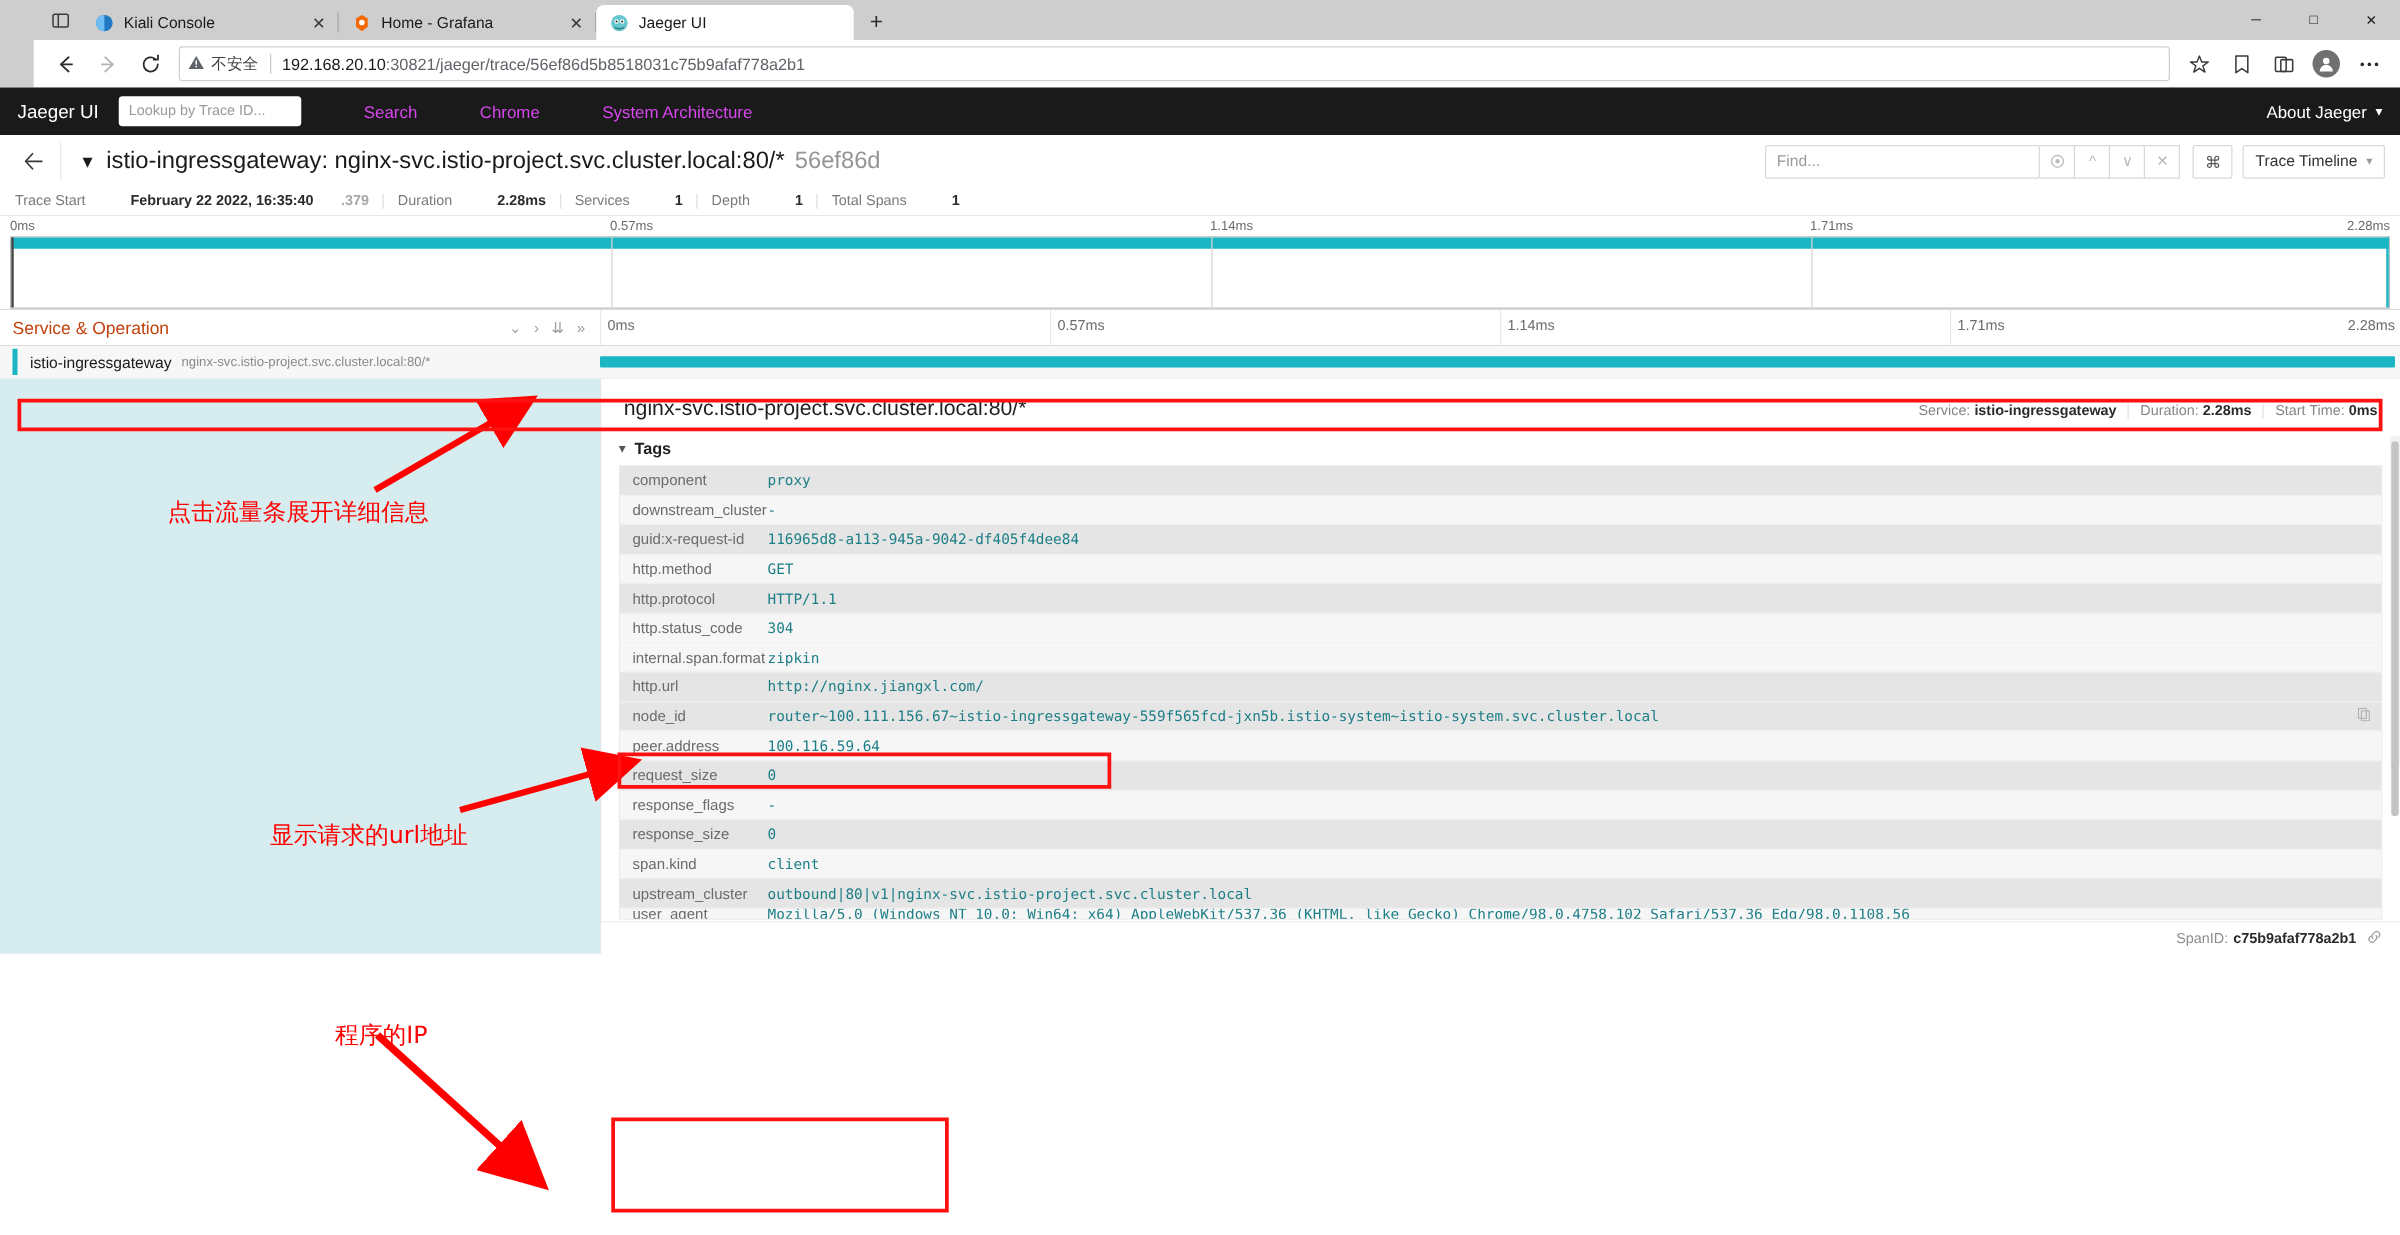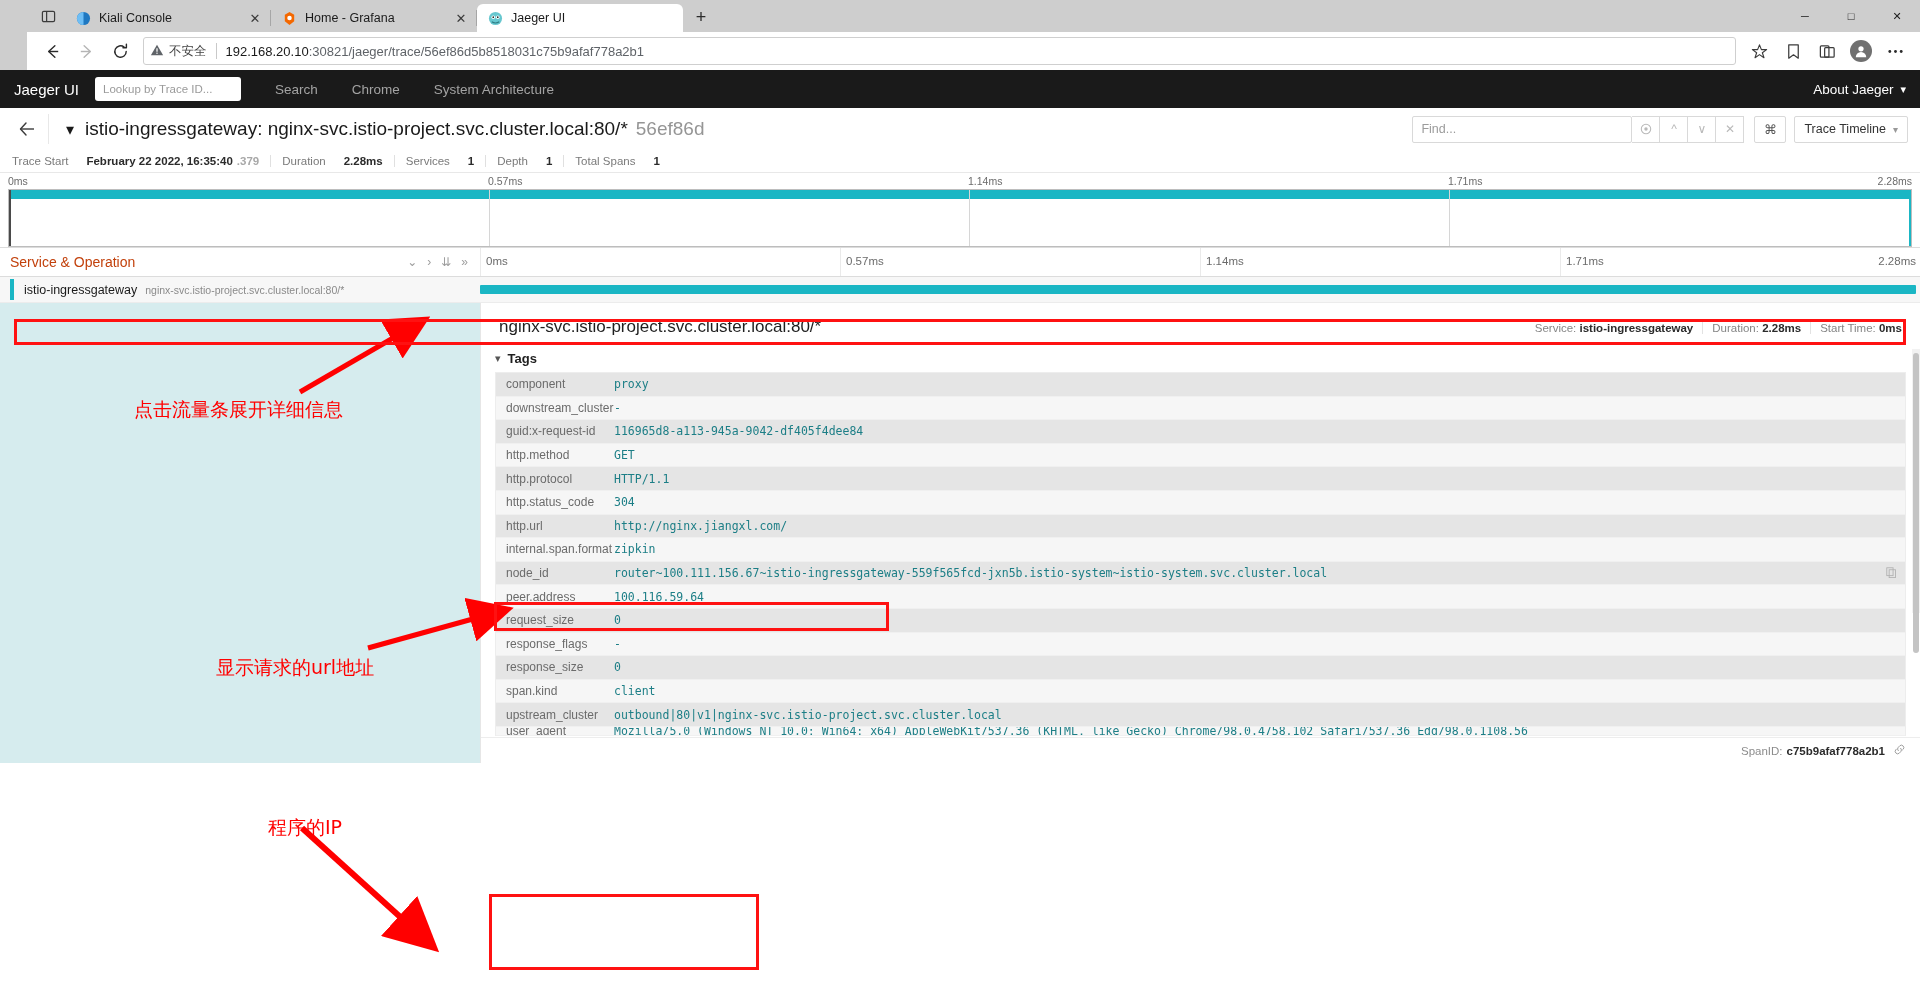--- a/index.html
+++ b/index.html
@@ -53,21 +53,21 @@
   .jaeger-nav {
     height: 38px; background: #1a1a1a; display: flex; align-items: center;
     padding: 0 14px; color: #fff; font-size: 14px;
   }
   .jaeger-brand { font-size: 15px; color: #fff; margin-right: 16px; }
   .jaeger-lookup {
     width: 146px; height: 24px; background: #fff; border-radius: 3px; border: none;
     font-size: 11.5px; color: #4a4a4a; padding: 0 8px; font-family: "Liberation Sans", sans-serif;
   }
   .jaeger-lookup::placeholder { color: #9a9a9a; }
-  .jaeger-link { color: #a3a3a3; font-size: 13.5px; margin-left: 34px; }
+  .jaeger-link { color: #d946ef; font-size: 13.5px; margin-left: 50px; }
   .jaeger-right { margin-left: auto; display: flex; align-items: center; font-size: 13.5px; color: #fff; }
 
   
   .trace-header { background: #fff; border-bottom: 1px solid #e8e8e8; }
   .trace-title-row { display: flex; align-items: center; height: 42px; padding: 0 12px; }
   .back-arrow { width: 30px; height: 30px; display:flex; align-items:center; justify-content:center; color: #3b3b3b; }
   .title-divider { width: 1px; height: 30px; background: #e8e8e8; margin: 0 12px 0 6px; }
   .caret-toggle { width: 18px; display:flex; align-items:center; justify-content:center; color:#1a1a1a; margin-right: 6px;}
   .trace-title { font-size: 19px; color: #1a1a1a; white-space: nowrap; }
   .trace-id-small { font-size: 19px; color: #959595; margin-left: 8px; }
@@ -78,21 +78,21 @@
   }
   .find-box::placeholder { color: #9b9b9b; }
   .find-ctrl { width: 28px; height: 27px; border: 1px solid #d9d9d9; border-left: none; background:#fff;
     display:flex; align-items:center; justify-content:center; color:#b9b9b9; font-size: 12px;}
   .kbd-btn { width: 32px; height: 27px; border: 1px solid #d9d9d9; border-radius: 2px; background:#fff;
     display:flex; align-items:center; justify-content:center; color:#555; margin-left: 10px; font-size: 13px;}
   .view-select { height: 27px; border: 1px solid #d9d9d9; border-radius: 2px; background:#fff;
     display:flex; align-items:center; padding: 0 9px; color: #333; font-size: 12.5px; margin-left: 8px; gap: 7px;}
 
   .trace-meta { display: flex; align-items: center; height: 22px; padding: 0 12px; font-size: 11.5px; color: #7a7a7a; }
-  .meta-item { display:flex; gap:4px; align-items: flex-end; }
+  .meta-item { display:flex; gap:22px; align-items: flex-end; }
   .meta-item b { color: #2b2b2b; font-weight: bold; padding-left: 14px; }
   .meta-item .dim { color: #a8a8a8; font-weight: bold;}
   .meta-sep { width: 1px; height: 12px; background: #e0e0e0; margin: 0 11px; }
 
   
   .minimap-wrap { background: #fff; padding: 0; position: relative; }
   .minimap-ticks { height: 16px; position: relative; border-bottom: none; }
   .mtick { position: absolute; top: 2px; font-size: 10.5px; color: #6b6b6b; }
   .minimap-body { height: 58px; margin: 0 8px; border: 1px solid #bdbdbd; position: relative; background:#fff; }
   .minimap-bar { position: absolute; left: 0; right: 0; top: 0; height: 9px; background: #1ab6c4; }
@@ -448,27 +448,27 @@
             <span class="tag-val">GET</span>
           </div>
         <div class="tag-row odd">
             <span class="tag-key">http.protocol</span>
             <span class="tag-val">HTTP/1.1</span>
           </div>
         <div class="tag-row even">
             <span class="tag-key">http.status_code</span>
             <span class="tag-val">304</span>
           </div>
+        <div class="tag-row even">
+            <span class="tag-key">internal.span.format</span>
+            <span class="tag-val">zipkin</span>
+          </div>
         <div class="tag-row odd">
             <span class="tag-key">http.url</span>
             <span class="tag-val">http://nginx.jiangxl.com/</span>
-          </div>
-        <div class="tag-row even">
-            <span class="tag-key">internal.span.format</span>
-            <span class="tag-val">zipkin</span>
           </div>
         <div class="tag-row odd">
             <span class="tag-key">node_id</span>
             <span class="tag-val">router~100.111.156.67~istio-ingressgateway-559f565fcd-jxn5b.istio-system~istio-system.svc.cluster.local</span>
             <span class="tag-copy"><svg width="11" height="11" viewBox="0 0 14 14">
                 <rect x="1" y="1" width="8" height="10" fill="none" stroke="#b0b0b0" stroke-width="1.1"></rect>
                 <rect x="4" y="3.5" width="8" height="10" fill="none" stroke="#b0b0b0" stroke-width="1.1"></rect>
               </svg></span>
           </div>
         <div class="tag-row even">

